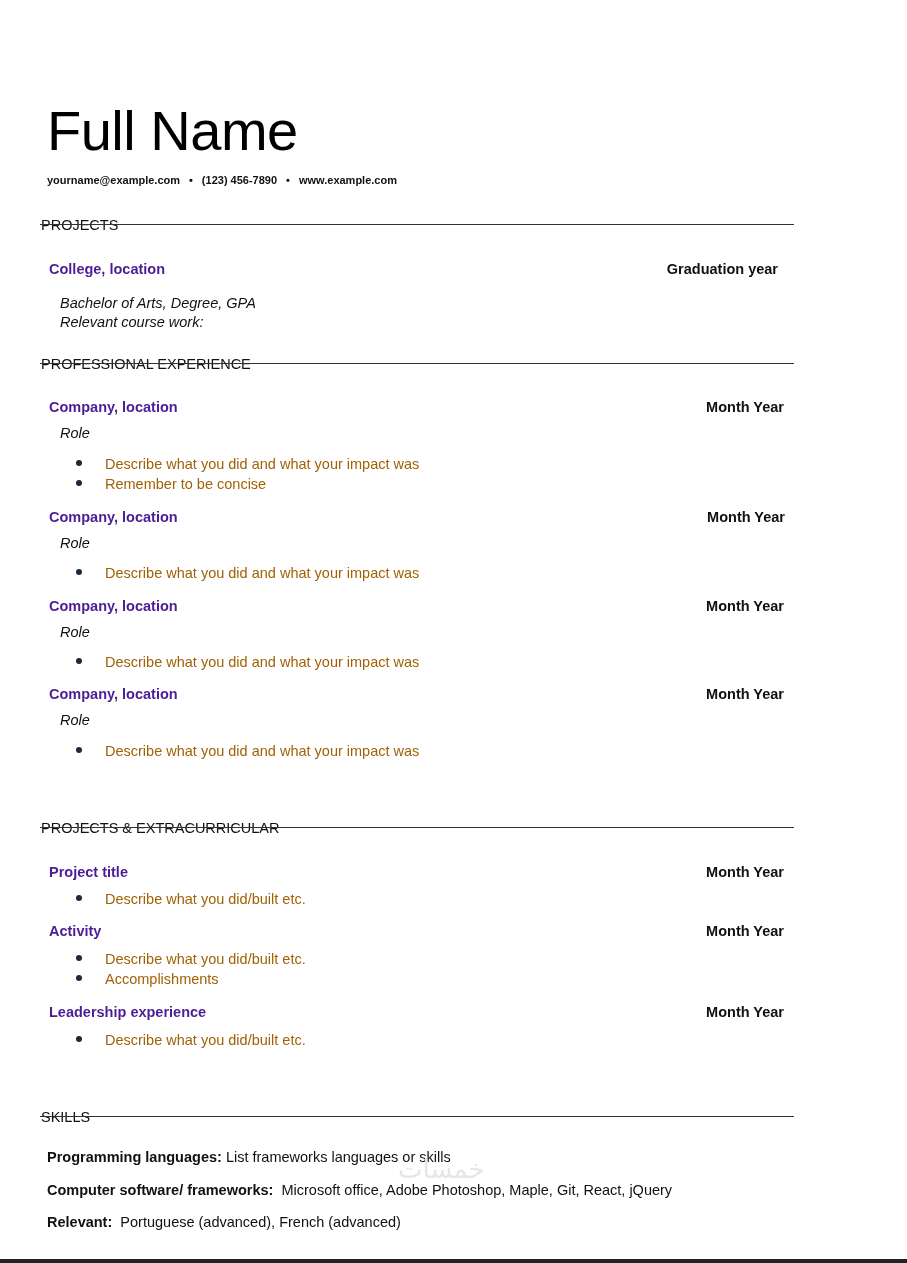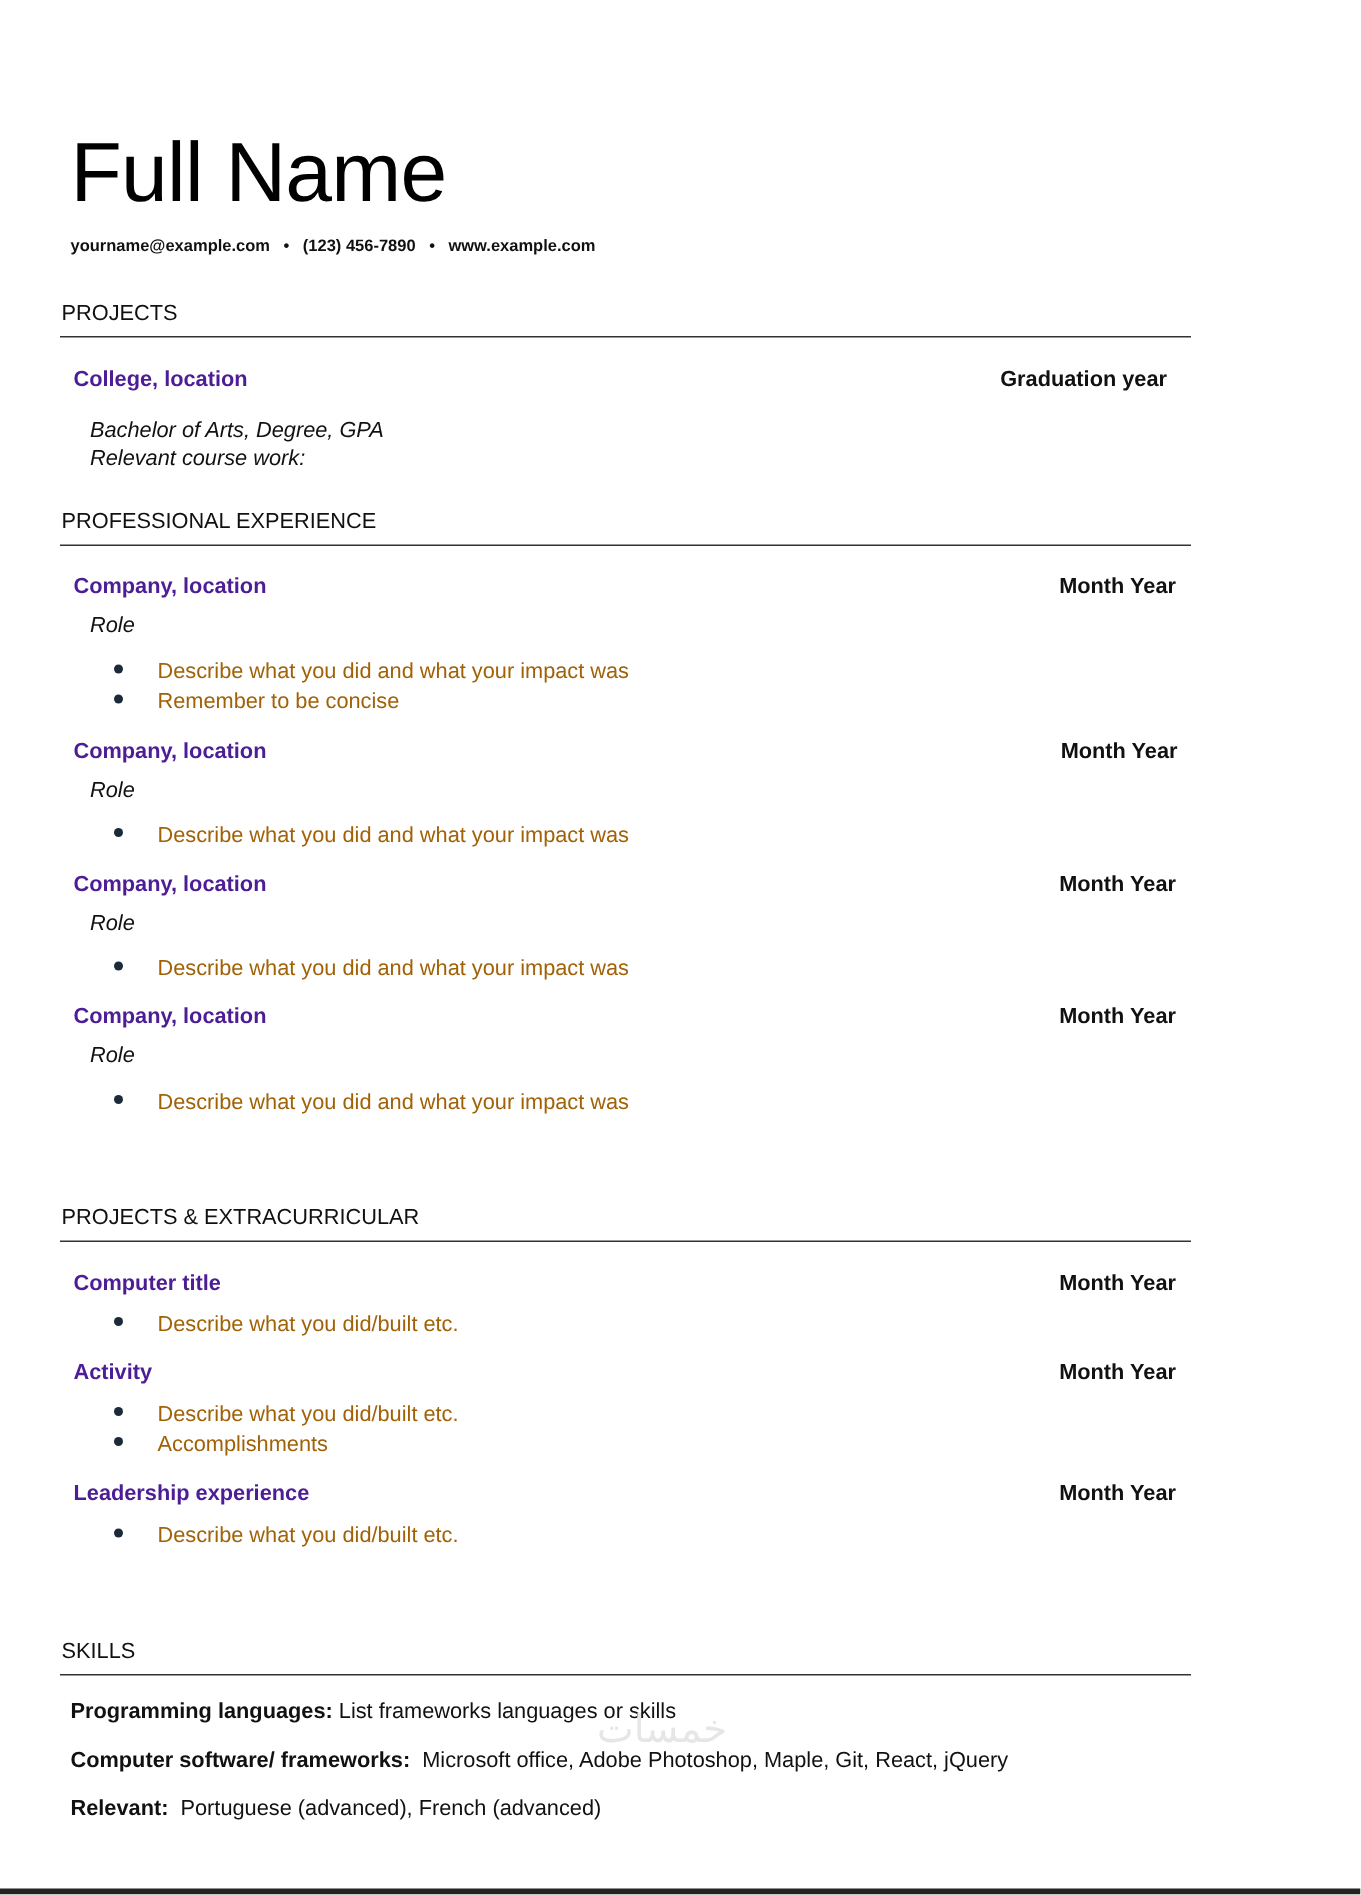--- a/index.html
+++ b/index.html
@@ -1,17 +1,17 @@
 <!DOCTYPE html>
 <html><head>
   <meta charset="utf-8">
   <style>
     html, body { margin: 0; padding: 0; background: #ffffff; }
     body { width: 907px; height: 1263px; position: relative; overflow: hidden; color: #111; font-family: "Liberation Sans", sans-serif; }
-    .abs { position: absolute; white-space: nowrap; }
+    .abs { position: absolute; white-space: nowrap; margin-top: 16px; }
     .name { left: 47px; top: 82px; font-size: 56px; line-height: 66px; font-weight: normal; color: #000; letter-spacing: -0.5px; }
     .contact { left: 47px; top: 155px; font-size: 11px; font-weight: bold; color: #111; line-height: 18px; }
     .contact .sep { display: inline-block; margin: 0 9px; }
     .sec-title { left: 41px; font-size: 14.5px; color: #111; line-height: 18px; }
     .rule { position: absolute; left: 40px; width: 754px; height: 0; border-top: 1.5px solid #333; }
     .entry-title { left: 49px; font-size: 14.5px; font-weight: bold; color: #4c1d95; line-height: 18px; }
     .entry-date { font-size: 14.5px; font-weight: bold; color: #111; line-height: 18px; }
     .entry-date.r1 { right: 129px; }
     .entry-date.r2 { right: 123px; }
     .entry-date.r3 { right: 122px; }
@@ -67,21 +67,21 @@
   <div class="abs entry-title" style="top:669px">Company, location</div>
   <div class="abs entry-date r2" style="top:669px">Month Year</div>
   <div class="abs italic" style="top:695px">Role</div>
   <div class="abs bullet-row" style="top:725px"><span class="dot"></span><span>Describe what you did and what your impact was</span></div>
 </div>
 
 <div class="abs sec-title" style="top:803px">PROJECTS &amp; EXTRACURRICULAR</div>
 <div class="rule" style="top:827px"></div>
 
 <div>
-  <div class="abs entry-title" style="top:847px">Computer title</div>
+  <div class="abs entry-title" style="top:847px">Project title</div>
   <div class="abs entry-date r2" style="top:847px">Month Year</div>
   <div class="abs bullet-row" style="top:873px"><span class="dot"></span><span>Describe what you did/built etc.</span></div>
 </div>
 
 <div>
   <div class="abs entry-title" style="top:906px">Activity</div>
   <div class="abs entry-date r2" style="top:906px">Month Year</div>
   <div class="abs bullet-row" style="top:933px"><span class="dot"></span><span>Describe what you did/built etc.</span></div>
   <div class="abs bullet-row" style="top:953px"><span class="dot"></span><span>Accomplishments</span></div>
 </div>

